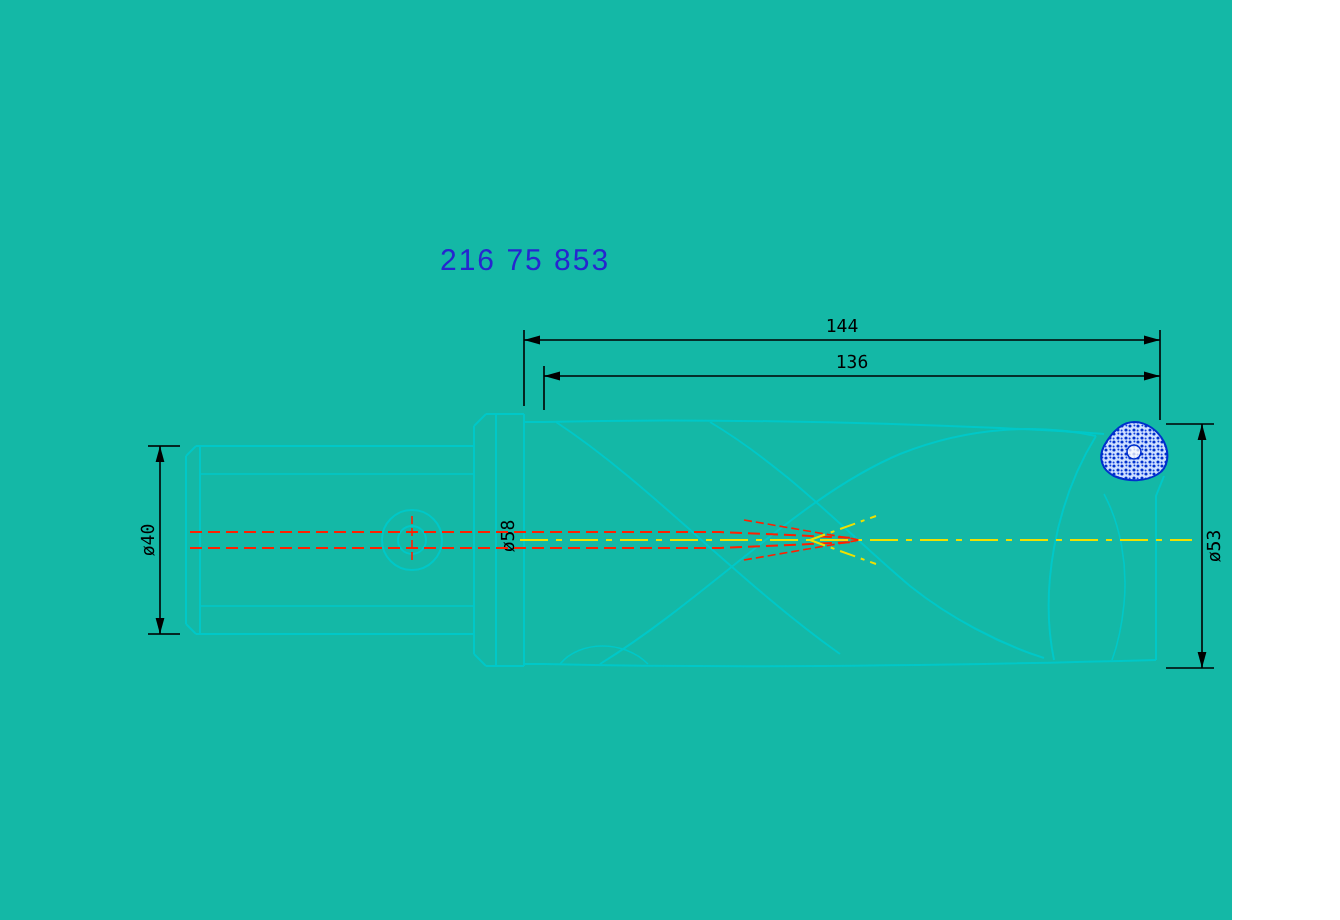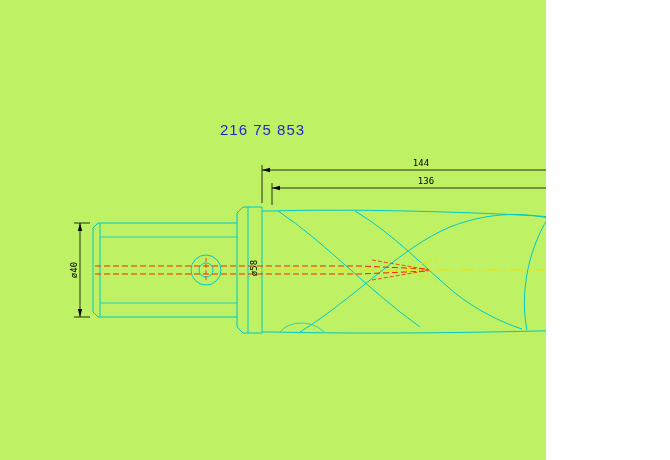--- a/index.html
+++ b/index.html
@@ -1,19 +1,19 @@
 <!DOCTYPE html>
 <html><head>
 <meta charset="utf-8">
 <style>
   html,body{margin:0;padding:0;background:#ffffff;}
   .canvas{
     position:relative;
-    width:546px;height:460px;
-    background:#bef264;
+    width:616px;height:460px;
+    background:#14b8a6;
     overflow:hidden;
     font-family:"Liberation Sans", sans-serif;
   }
   svg{position:absolute;left:0;top:0;}
   .geo{stroke:#00c8c8;stroke-width:1;fill:none;}
   .geo-thin{stroke:#00c8c8;stroke-width:.8;fill:none;}
   .dim{stroke:#000000;stroke-width:.8;fill:none;}
   .arrow{fill:#000000;stroke:none;}
   .dim-text{fill:#000000;font-family:"DejaVu Sans Mono", monospace;font-size:9px;}
   .part-no{fill:#2626cf;font-family:"Liberation Sans", sans-serif;font-size:15px;letter-spacing:1px;}

